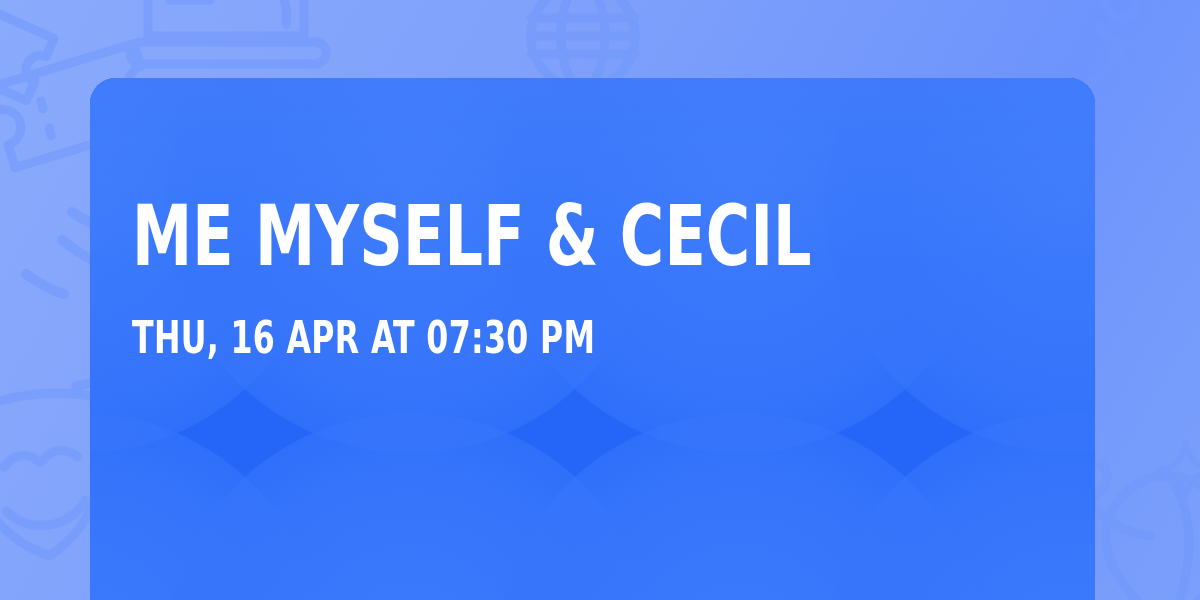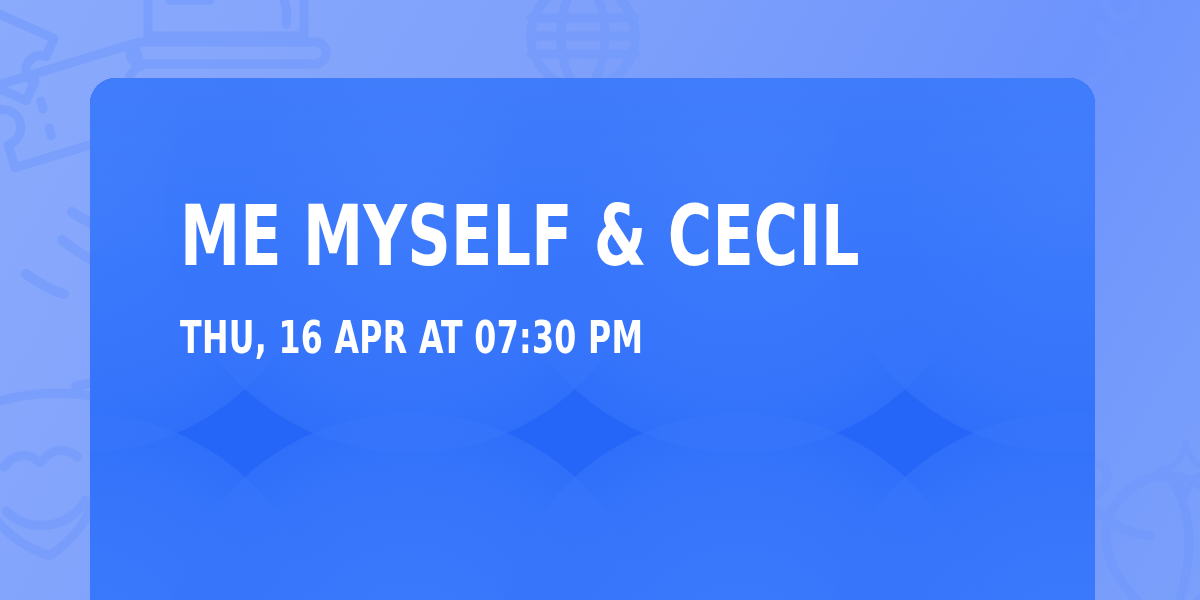--- a/index.html
+++ b/index.html
@@ -61,21 +61,20 @@
     background: linear-gradient(180deg, rgba(255,255,255,.045) 0%, rgba(255,255,255,0) 34%);
     pointer-events: none;
   }
 
   
   .card-content {
     position: absolute;
     left: 42px;
     top: 122px;
     right: 58px;
-    margin-left: 48px;
   }
 
   .event-title {
     color: #ffffff;
     font-family: "Liberation Sans Narrow", "DejaVu Sans Condensed", "Liberation Sans", sans-serif;
     font-weight: 700;
     font-size: 84px;
     line-height: 0.86;
     letter-spacing: 0.2px;
     text-transform: uppercase;

